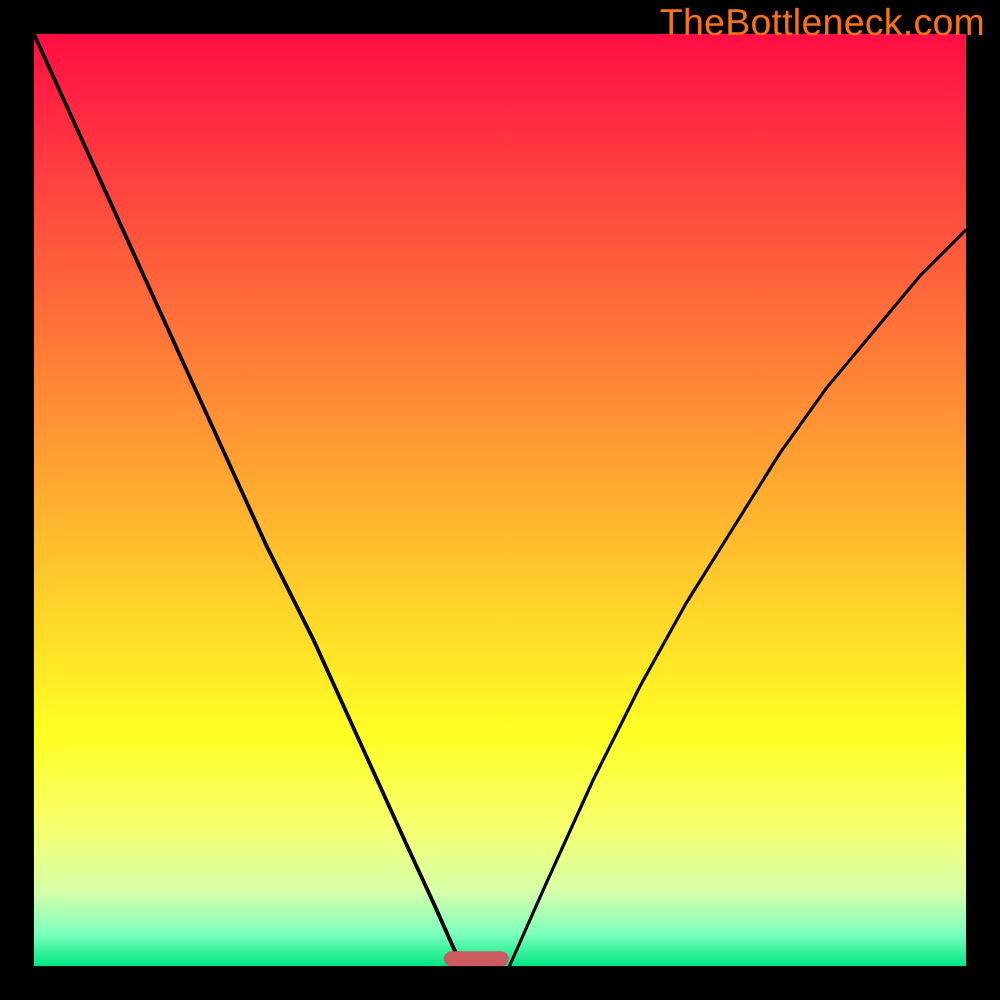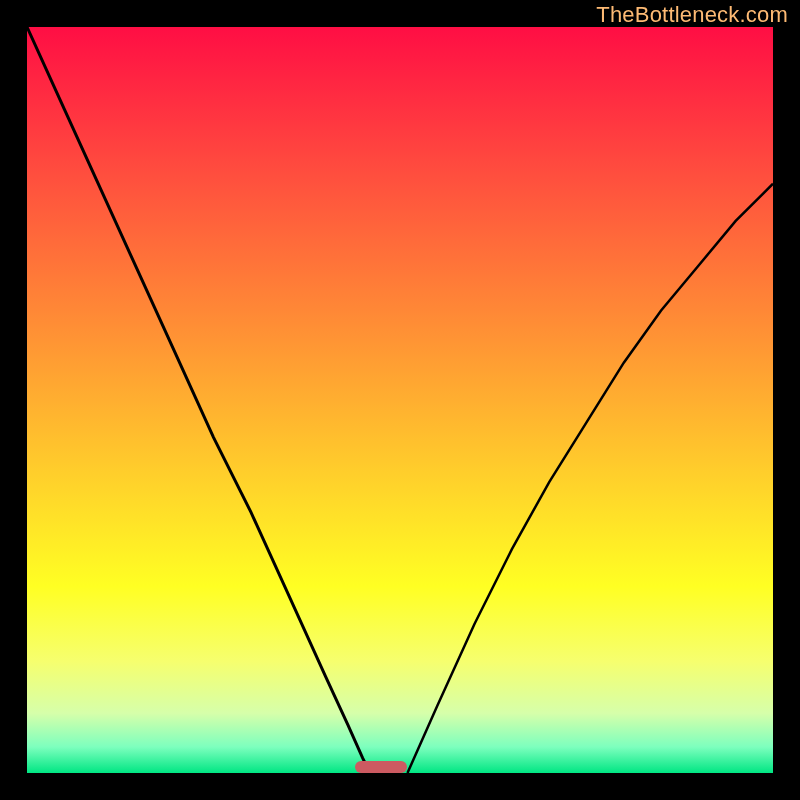--- a/index.html
+++ b/index.html
@@ -39,22 +39,22 @@
   }
   .marker {
     position: absolute;
     height: 12px;
     border-radius: 6px;
   }
   .watermark {
     position: absolute;
     top: 2px;
     right: 12px;
-    color: #fdba74;
-    font-size: 22px;
+    color: #f97316;
+    font-size: 30px;
     letter-spacing: 0.2px;
   }
 </style>
 </head>
 <body>
 
 <div class="frame">
   <div class="plot-area">
     <div class="gradient" id="grad" style="background: linear-gradient(rgb(255, 14, 68) 0%, rgb(255, 79, 62) 20%, rgb(255, 142, 53) 40%, rgb(255, 207, 43) 60%, rgb(255, 255, 35) 75%, rgb(246, 255, 110) 85%, rgb(214, 255, 170) 92%, rgb(125, 255, 190) 96.5%, rgb(0, 230, 131) 100%);"></div>
     <svg class="curves" viewBox="0 0 746 746" preserveAspectRatio="none">

